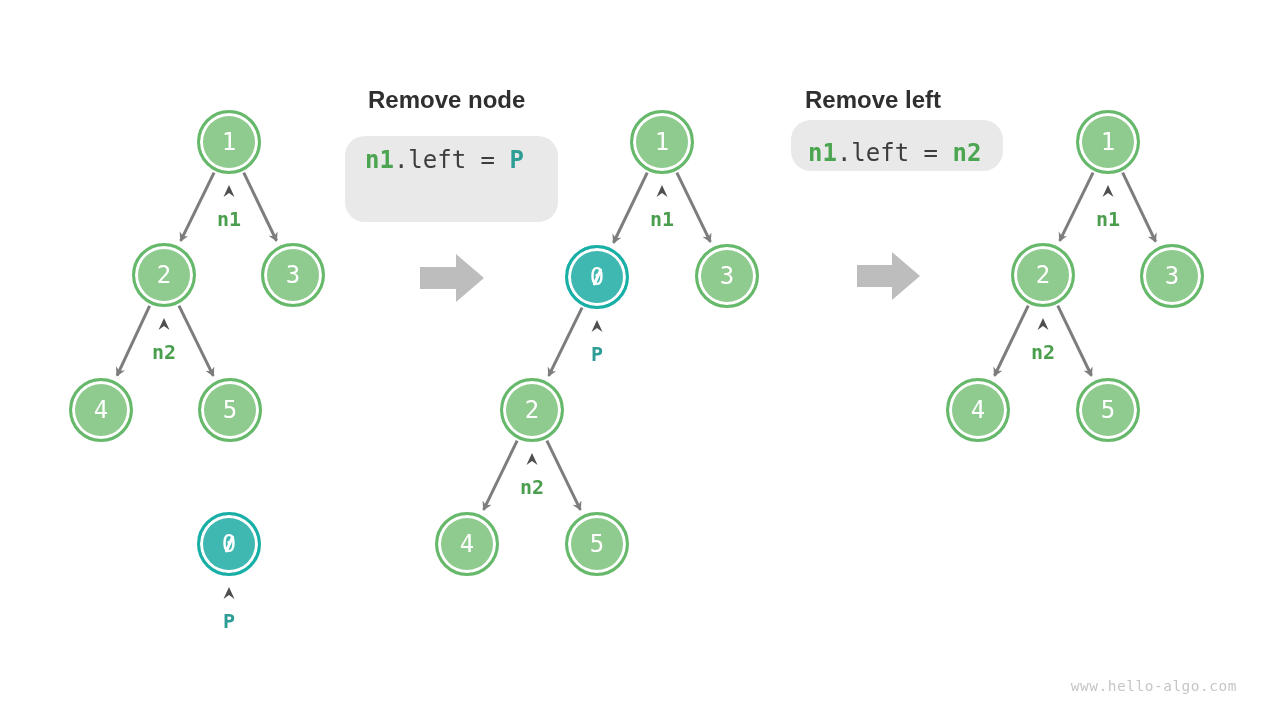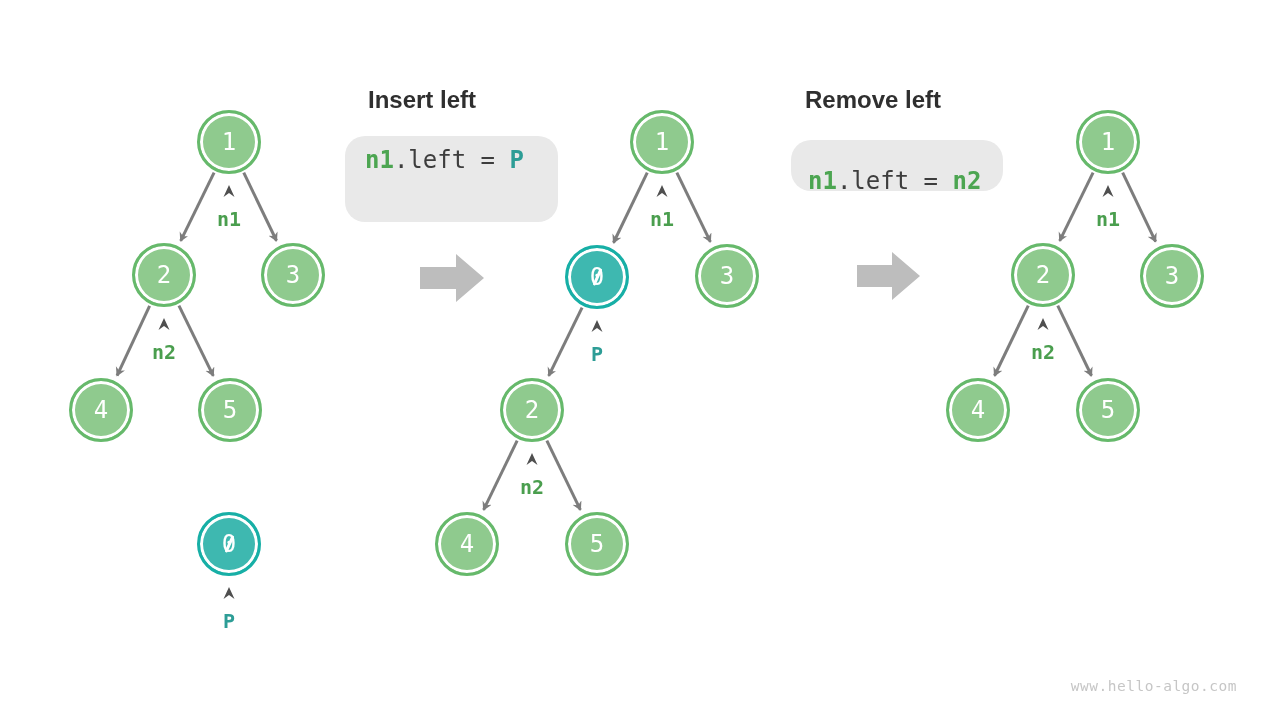--- a/index.html
+++ b/index.html
@@ -78,27 +78,27 @@
       <polygon points="591.5,332 597,320 602.5,332 597,328" fill="#4f4f4f"></polygon>
       <polygon points="526.5,465 532,453 537.5,465 532,461" fill="#4f4f4f"></polygon>
       <line x1="1093.070975009465" y1="172.5470819037102" x2="1059.6853808717744" y2="240.85914375467684" stroke="#7d7d7d" stroke-width="3" marker-end="url(#arrowhead)"></line>
       <line x1="1122.653281713449" y1="172.68030858753383" x2="1155.6228027908512" y2="241.71024334334456" stroke="#7d7d7d" stroke-width="3" marker-end="url(#arrowhead)"></line>
       <line x1="1028.2502689617213" y1="305.6340567718094" x2="994.4849935133702" y2="375.7619365491542" stroke="#7d7d7d" stroke-width="3" marker-end="url(#arrowhead)"></line>
       <line x1="1057.7497310382787" y1="305.6340567718094" x2="1091.5150064866298" y2="375.7619365491542" stroke="#7d7d7d" stroke-width="3" marker-end="url(#arrowhead)"></line>
       <polygon points="1102.5,197 1108,185 1113.5,197 1108,193" fill="#4f4f4f"></polygon>
       <polygon points="1037.5,330 1043,318 1048.5,330 1043,326" fill="#4f4f4f"></polygon>
     </svg>
 
-  <div class="section-title" id="title-0" style="left: 368px; top: 86px;">Insert left</div>
+  <div class="section-title" id="title-0" style="left: 368px; top: 86px;">Remove node</div>
   <div class="section-title" id="title-1" style="left: 805px; top: 86px;">Remove left</div>
 
   <div class="code-box" id="codebox-0" style="left: 345px; top: 136px; width: 213px; height: 86px; padding: 5px 0px 0px 20px;">
       <div class="code-line"><span class="tok-green">n1</span><span class="tok-dark">.left = </span><span class="tok-teal">P</span></div>
     </div>
-  <div class="code-box" id="codebox-1" style="left: 791px; top: 140px; width: 212px; height: 51px; padding: 22px 0px 0px 17px;">
+  <div class="code-box" id="codebox-1" style="left: 791px; top: 120px; width: 212px; height: 51px; padding: 14px 0px 0px 17px;">
       <div class="code-line"><span class="tok-green">n1</span><span class="tok-dark">.left = </span><span class="tok-green">n2</span></div>
     </div>
 
   <div class="watermark">www.hello-algo.com</div>
 <div class="node node--green" style="left: 197px; top: 110px;"><span>1</span></div>
     <div class="node node--green" style="left: 132px; top: 243px;"><span>2</span></div>
     <div class="node node--green" style="left: 261px; top: 243px;"><span>3</span></div>
     <div class="node node--green" style="left: 69px; top: 378px;"><span>4</span></div>
     <div class="node node--green" style="left: 198px; top: 378px;"><span>5</span></div>
     <div class="node node--teal" style="left: 197px; top: 512px;"><span>0</span><div class="zero-slash"></div></div>

